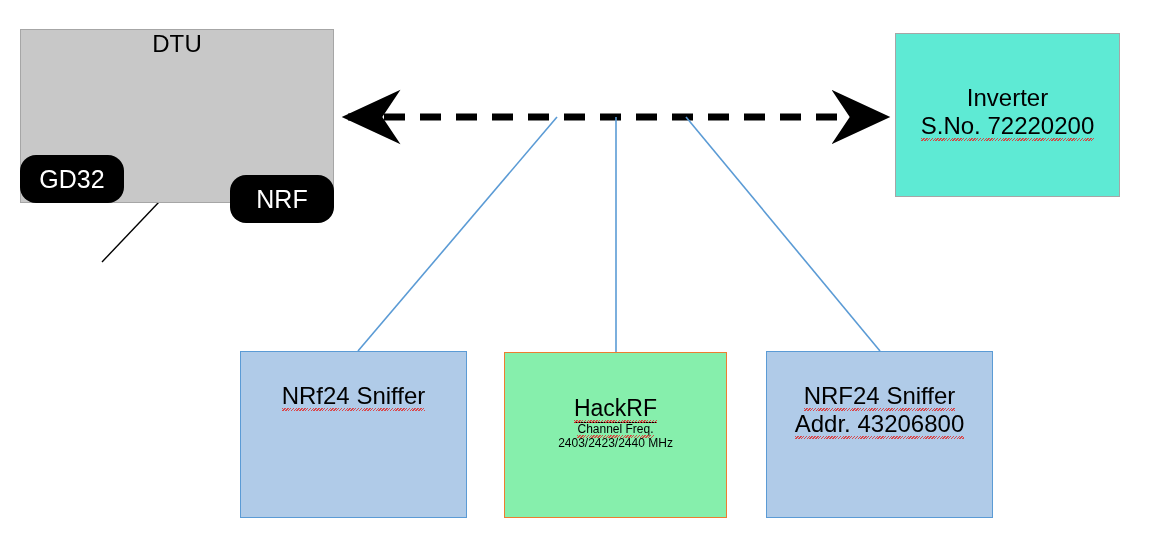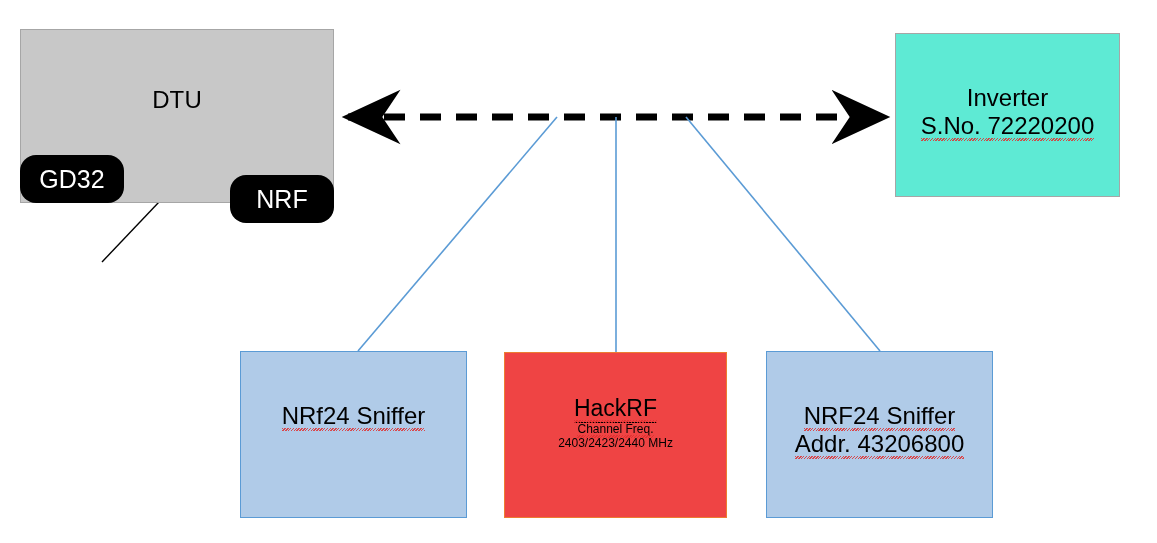--- a/index.html
+++ b/index.html
@@ -34,21 +34,20 @@
   }
   
   #dtu-box {
     left: 20px;
     top: 29px;
     width: 314px;
     height: 174px;
     background: #c8c8c8;
     border: 1px solid #a6a6a6;
     justify-content: flex-start;
-    padding-top: 56px;
   }
   #dtu-box .line {
     font-size: 24px;
     letter-spacing: .1px;
   }
   
   #inverter-box {
     left: 895px;
     top: 33px;
     width: 225px;
@@ -86,31 +85,31 @@
     height: 71px;
     background: #b4d49a;
     border: 1px solid #93b978;
     font-size: 24px;
   }
   
   .sniffer {
     background: #b0cbe8;
     border: 1px solid #5b9bd5;
     justify-content: flex-start;
-    padding-top: 50px;
+    padding-top: 30px;
   }
   .sniffer .line { font-size: 24px; }
   #sniffer-left  { left: 240px; top: 351px; width: 227px; height: 167px; }
   #sniffer-right { left: 766px; top: 351px; width: 227px; height: 167px; }
   #hackrf-box {
     left: 504px;
     top: 352px;
     width: 223px;
     height: 166px;
-    background: #ef4444;
+    background: #86efac;
     border: 1px solid #ed7d31;
     justify-content: flex-start;
     padding-top: 42px;
   }
   #hackrf-box .line-title { font-size: 23px; }
   #hackrf-box .line-sub   { font-size: 12px; }
   
   .sq {
     position: relative;
     display: inline-block;

